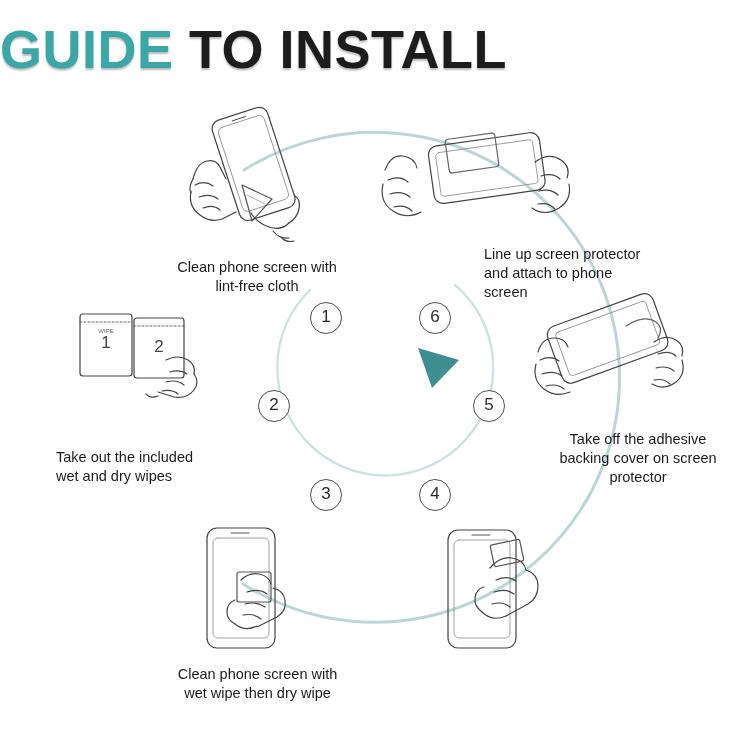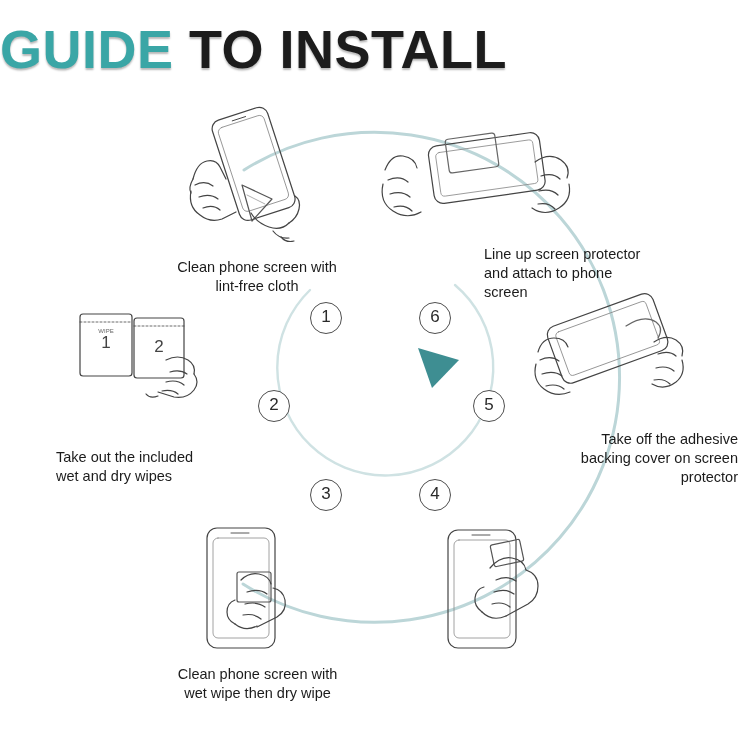--- a/index.html
+++ b/index.html
@@ -77,21 +77,21 @@
     position: absolute;
     color: #1b1b1b;
     font-size: 14.5px;
     line-height: 19px;
     white-space: pre-line;
   }
   .cap1 { left: 152px; top: 258px; width: 210px; text-align: center; }
   .cap2 { left: 56px;  top: 448px; width: 190px; text-align: left; }
   .cap3 { left: 150px; top: 665px; width: 215px; text-align: center; }
   .cap4 { left: 389px; top: 665px; width: 230px; text-align: left; }
-  .cap5 { left: 538px; top: 430px; width: 200px; text-align: right; }
+  .cap5 { left: 538px; top: 430px; width: 200px; text-align: center; }
   .cap6 { left: 440px; top: 245px; width: 200px; text-align: left; margin-left: 44px; }
 
   
   .illus {
     position: absolute;
   }
   .illus svg { display: block; }
 </style>
 </head>
 <body>

